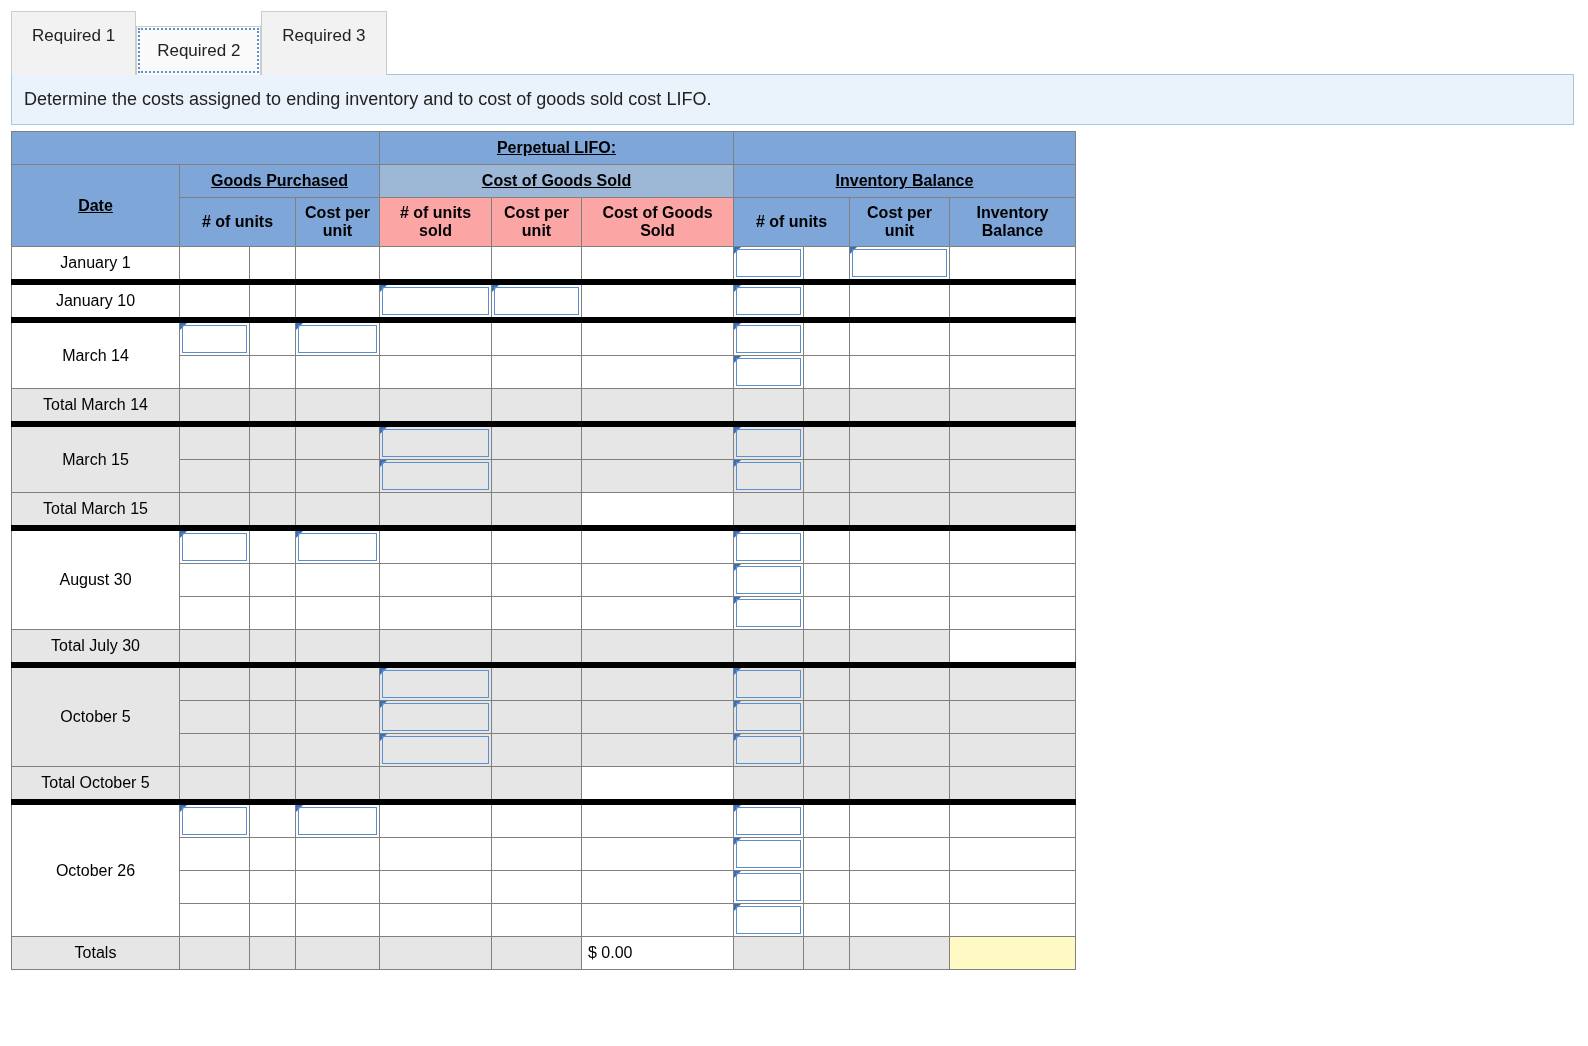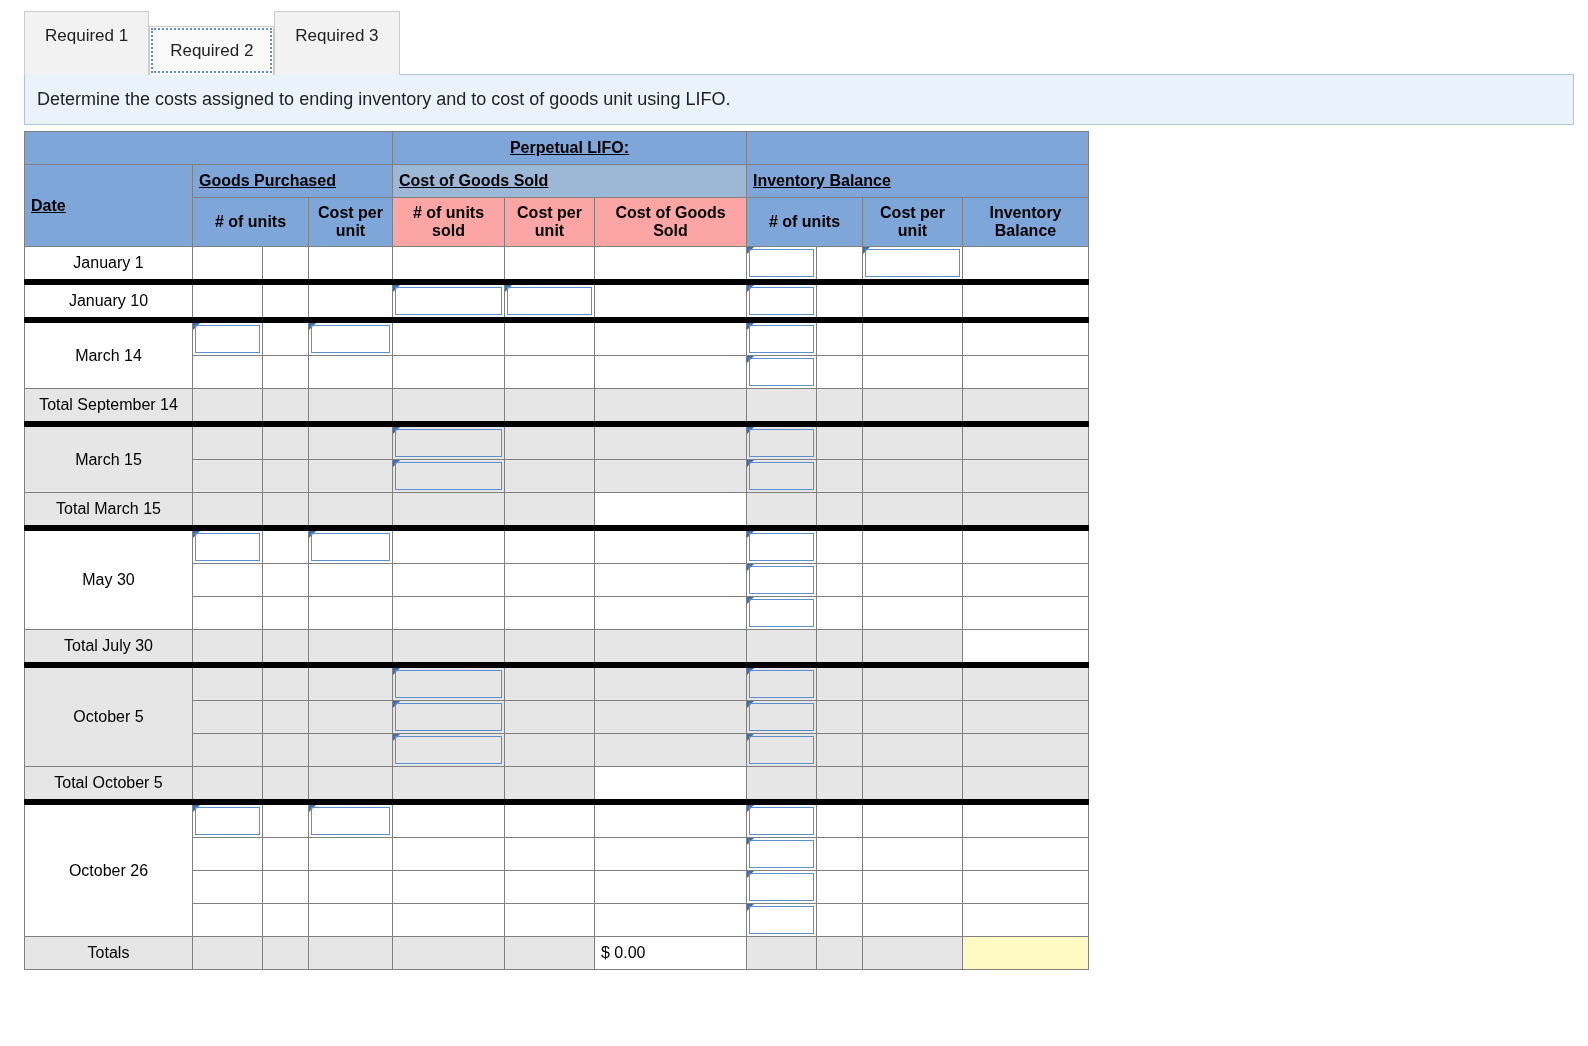--- a/index.html
+++ b/index.html
@@ -5,21 +5,21 @@
   html, body {
     margin: 0;
     padding: 0;
     font-family: Arial, Helvetica, sans-serif;
     font-size: 16px;
     background: #fff;
     color: #000;
   }
   .page {
     width: 1588px;
-    padding: 10px 14px 10px 24px;
+    padding: 10px 14px 10px 11px;
     box-sizing: border-box;
   }
 
   
   .tab-row { display: flex; margin-bottom: 0; }
   .tab {
     padding: 14px 20px;
     background: #f2f2f2;
     border: 1px solid #ccc;
     border-bottom: none;
@@ -74,21 +74,21 @@
     background: #7ea6d9;
     font-weight: bold;
     text-decoration: underline;
     text-align: center;
     font-size: 17px;
   }
   .group-row th {
     background: #7ea6d9;
     font-weight: bold;
     text-decoration: underline;
-    text-align: left;
+    text-align: center;
     font-size: 17px;
   }
   .group-row th.cogs-group {
     background: #9db7d6;
   }
   .sub-row th {
     background: #7ea6d9;
     font-weight: bold;
     text-align: center;
     font-size: 16px;
@@ -130,21 +130,21 @@
 <body>
 
 <div class="page">
 
   <div class="tab-row">
     <div class="tab">Required 1</div>
     <div class="tab active">Required 2</div>
     <div class="tab">Required 3</div>
   </div>
 
-  <div class="instructions">Determine the costs assigned to ending inventory and to cost of goods unit using LIFO.</div>
+  <div class="instructions">Determine the costs assigned to ending inventory and to cost of goods sold cost LIFO.</div>
 
   <table class="lifo">
     <colgroup>
       <col class="date">
       <col class="gp-u1">
         <col class="gp-u2">
         <col class="gp-cpu">
       <col class="cgs-us">
         <col class="cgs-cpu">
         <col class="cgs-tot">
@@ -245,21 +245,21 @@
           <td></td>
       <td class="marked">
             <div class="cellin"></div>
           </td>
       <td></td>
           <td></td>
           <td></td>
     </tr>
 
     <tr class="shaded sep-after">
-      <td class="label">Total September 14</td>
+      <td class="label">Total March 14</td>
       <td></td>
           <td></td>
           <td></td>
       <td></td>
           <td></td>
           <td></td>
       <td></td>
           <td></td>
           <td></td>
           <td></td>
@@ -307,21 +307,21 @@
       <td></td>
           <td></td>
       <td style="background:#fff;"></td>
       <td></td>
           <td></td>
           <td></td>
           <td></td>
     </tr>
 
     <tr>
-      <td class="label" rowspan="3" style="vertical-align:middle;">May 30</td>
+      <td class="label" rowspan="3" style="vertical-align:middle;">August 30</td>
       <td class="marked">
             <div class="cellin"></div>
           </td>
       <td></td>
       <td class="marked">
             <div class="cellin"></div>
           </td>
       <td></td>
           <td></td>
           <td></td>

